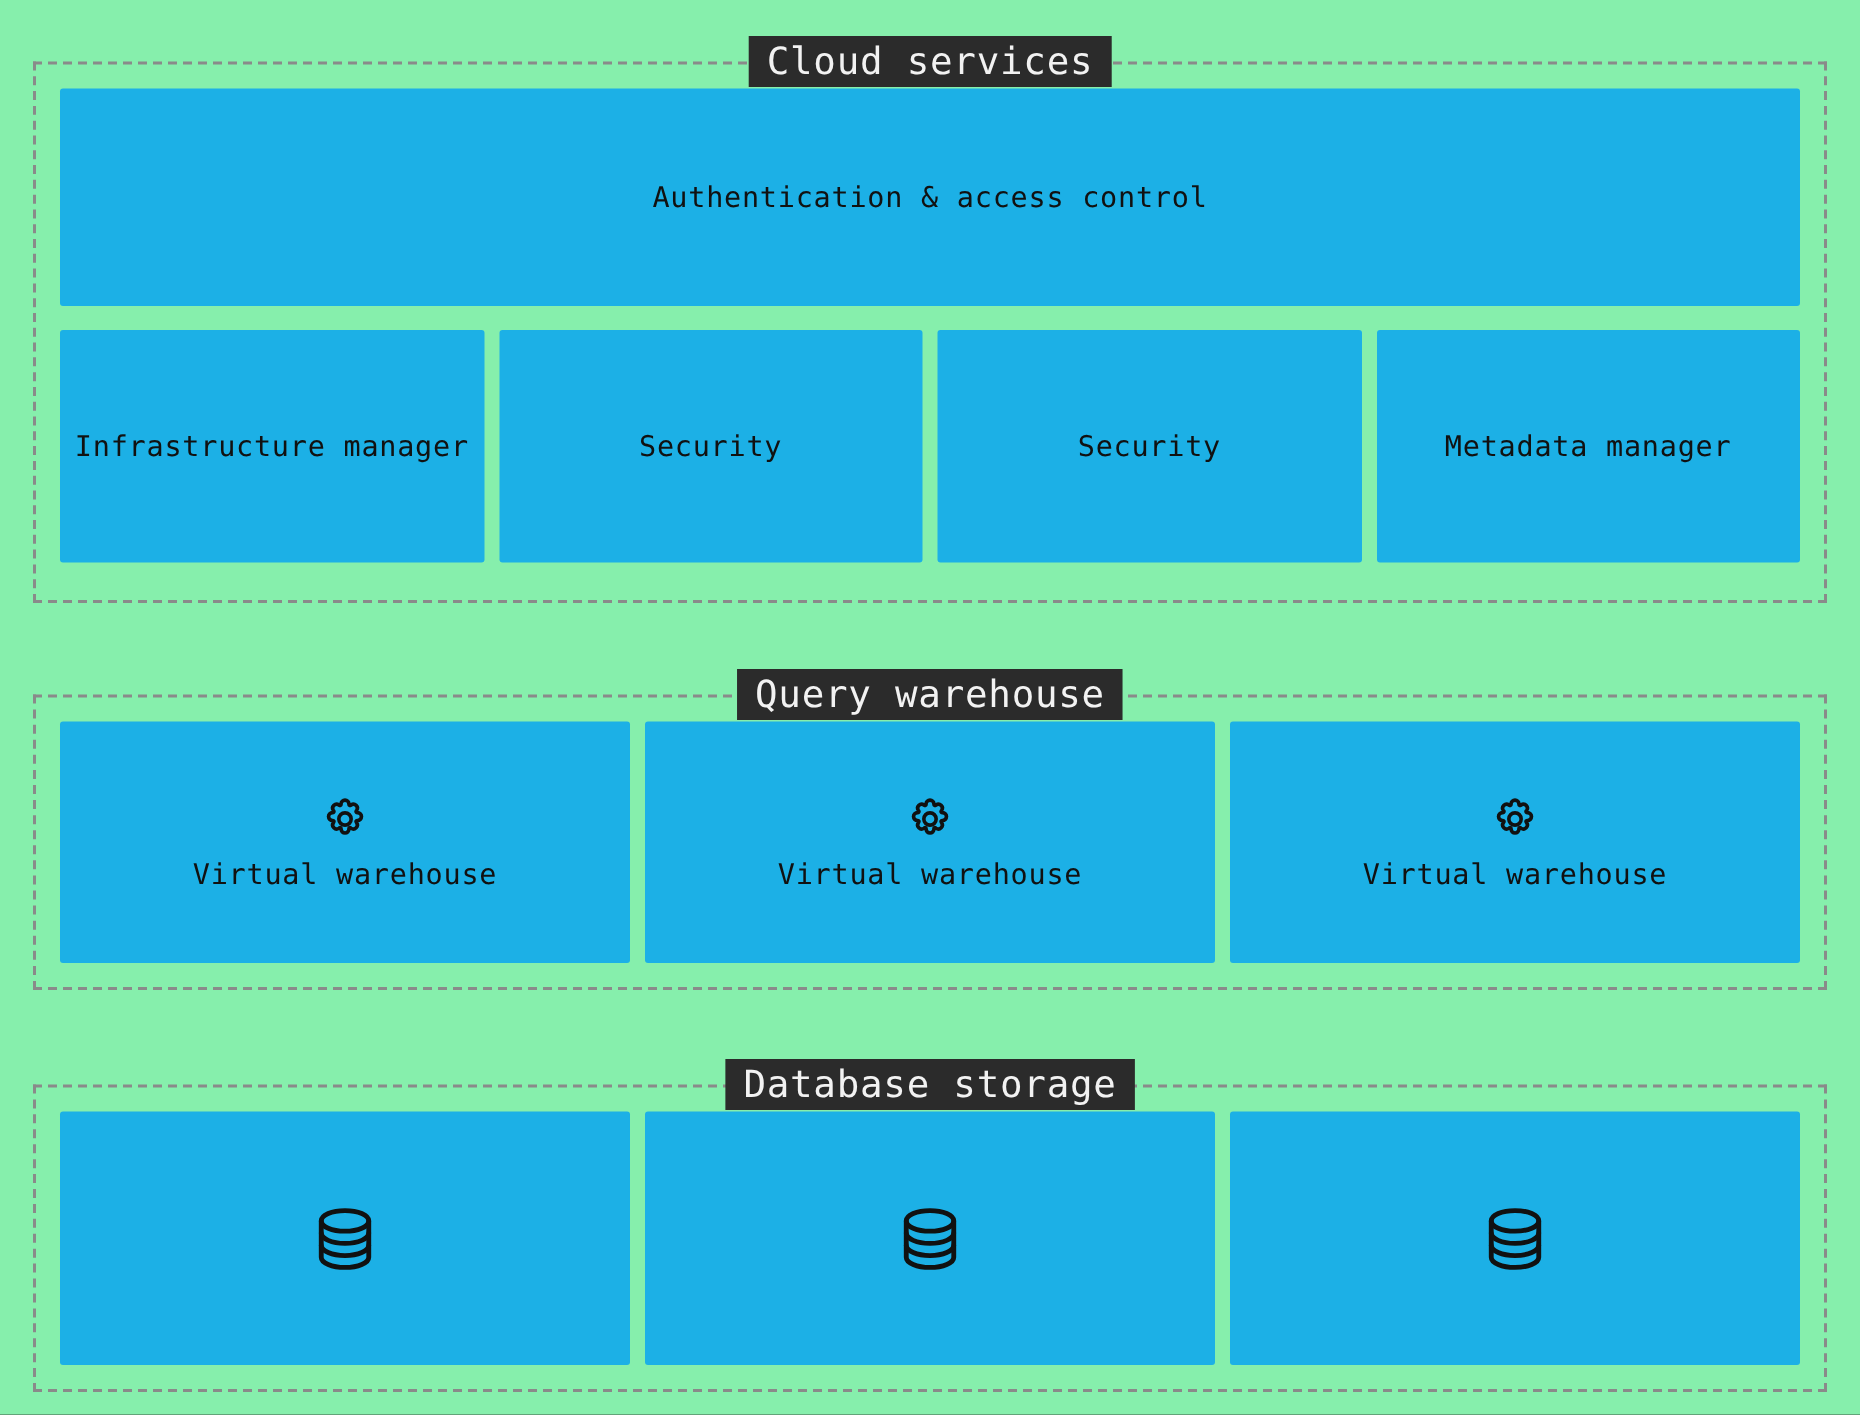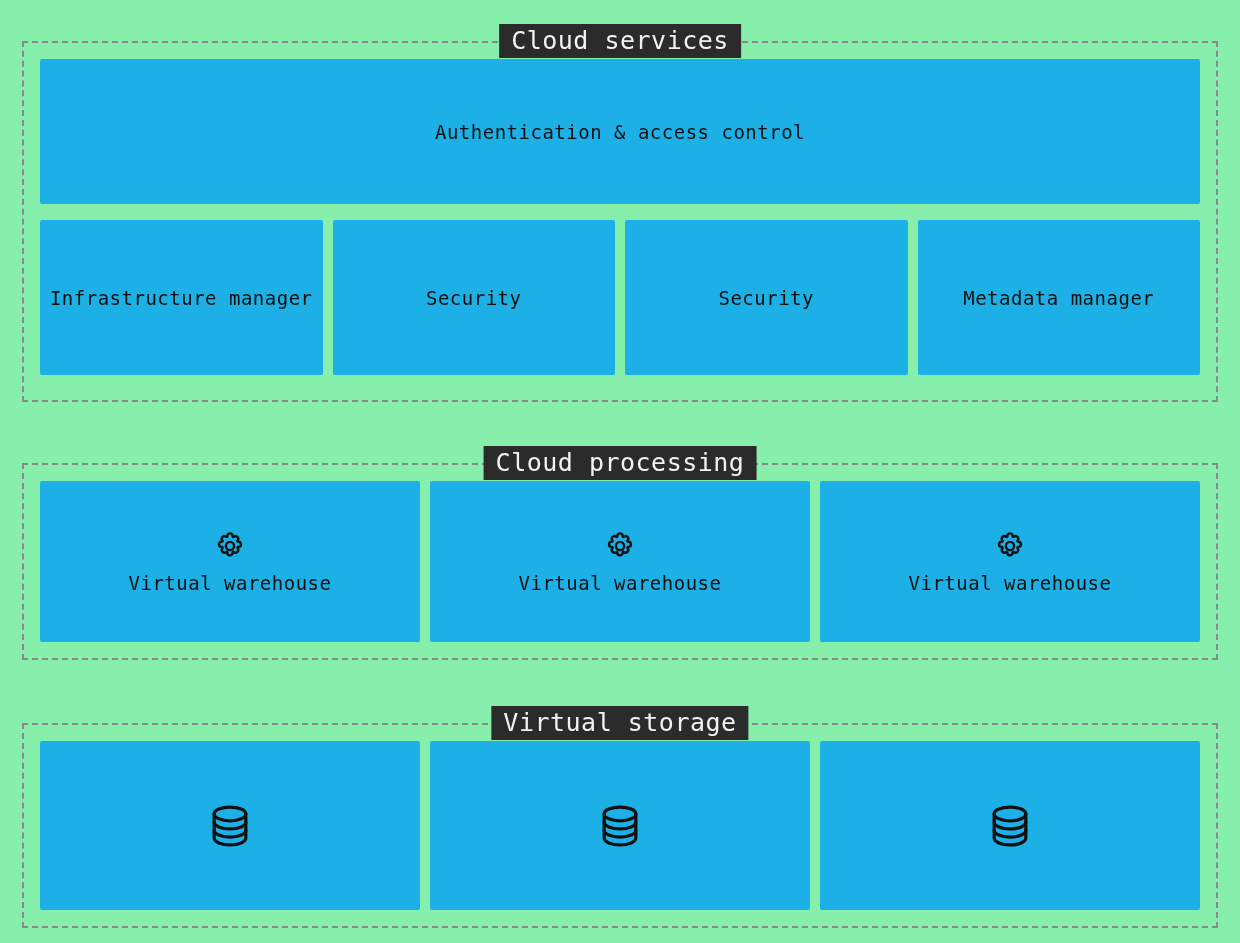--- a/index.html
+++ b/index.html
@@ -127,21 +127,21 @@
         </div>
         <div class="node">
           <span class="node-label">Metadata manager</span>
         </div>
       </div>
 
     </div>
   </div>
 
   <div class="section" id="section-query-processing">
-    <div class="section-title">Cloud processing</div>
+    <div class="section-title">Query warehouse</div>
     <div class="section-body">
 
       <div class="row row-warehouses">
 
         <div class="node">
           <span class="icon">
             <svg width="34" height="34" viewBox="0 0 24 24" fill="none" stroke="#111111" stroke-width="1.7" stroke-linecap="round" stroke-linejoin="round">
               <path d="M12 3.1c1.03 0 1.86.83 1.86 1.86v.22c0 .4.47.62.8.37l.18-.14a1.86 1.86 0 0 1 2.6 2.6l-.14.18c-.25.33-.03.8.37.8h.22a1.86 1.86 0 0 1 0 3.72h-.22c-.4 0-.62.47-.37.8l.14.18a1.86 1.86 0 0 1-2.6 2.6l-.18-.14c-.33-.25-.8-.03-.8.37v.22a1.86 1.86 0 0 1-3.72 0v-.22c0-.4-.47-.62-.8-.37l-.18.14a1.86 1.86 0 0 1-2.6-2.6l.14-.18c.25-.33.03-.8-.37-.8h-.22a1.86 1.86 0 0 1 0-3.72h.22c.4 0 .62-.47.37-.8l-.14-.18a1.86 1.86 0 0 1 2.6-2.6l.18.14c.33.25.8.03.8-.37v-.22c0-1.03.83-1.86 1.86-1.86z"></path>
               <circle cx="12" cy="12" r="2.9"></circle>
             </svg>
@@ -167,21 +167,21 @@
             </svg>
           </span>
           <span class="node-label">Virtual warehouse</span>
         </div>
 
       </div>
     </div>
   </div>
 
   <div class="section" id="section-database-storage">
-    <div class="section-title">Virtual storage</div>
+    <div class="section-title">Database storage</div>
     <div class="section-body">
 
       <div class="row row-databases">
 
         <div class="node icon-only">
           <span class="icon">
             <svg width="50" height="50" viewBox="0 0 24 24" fill="none" stroke="#111111" stroke-width="1.55" stroke-linecap="round" stroke-linejoin="round">
               <ellipse cx="12" cy="6.2" rx="7.6" ry="3.3"></ellipse>
               <path d="M4.4 6.2v11.6c0 1.82 3.4 3.3 7.6 3.3s7.6-1.48 7.6-3.3V6.2"></path>
               <path d="M4.4 10.1c0 1.82 3.4 3.3 7.6 3.3s7.6-1.48 7.6-3.3"></path>

